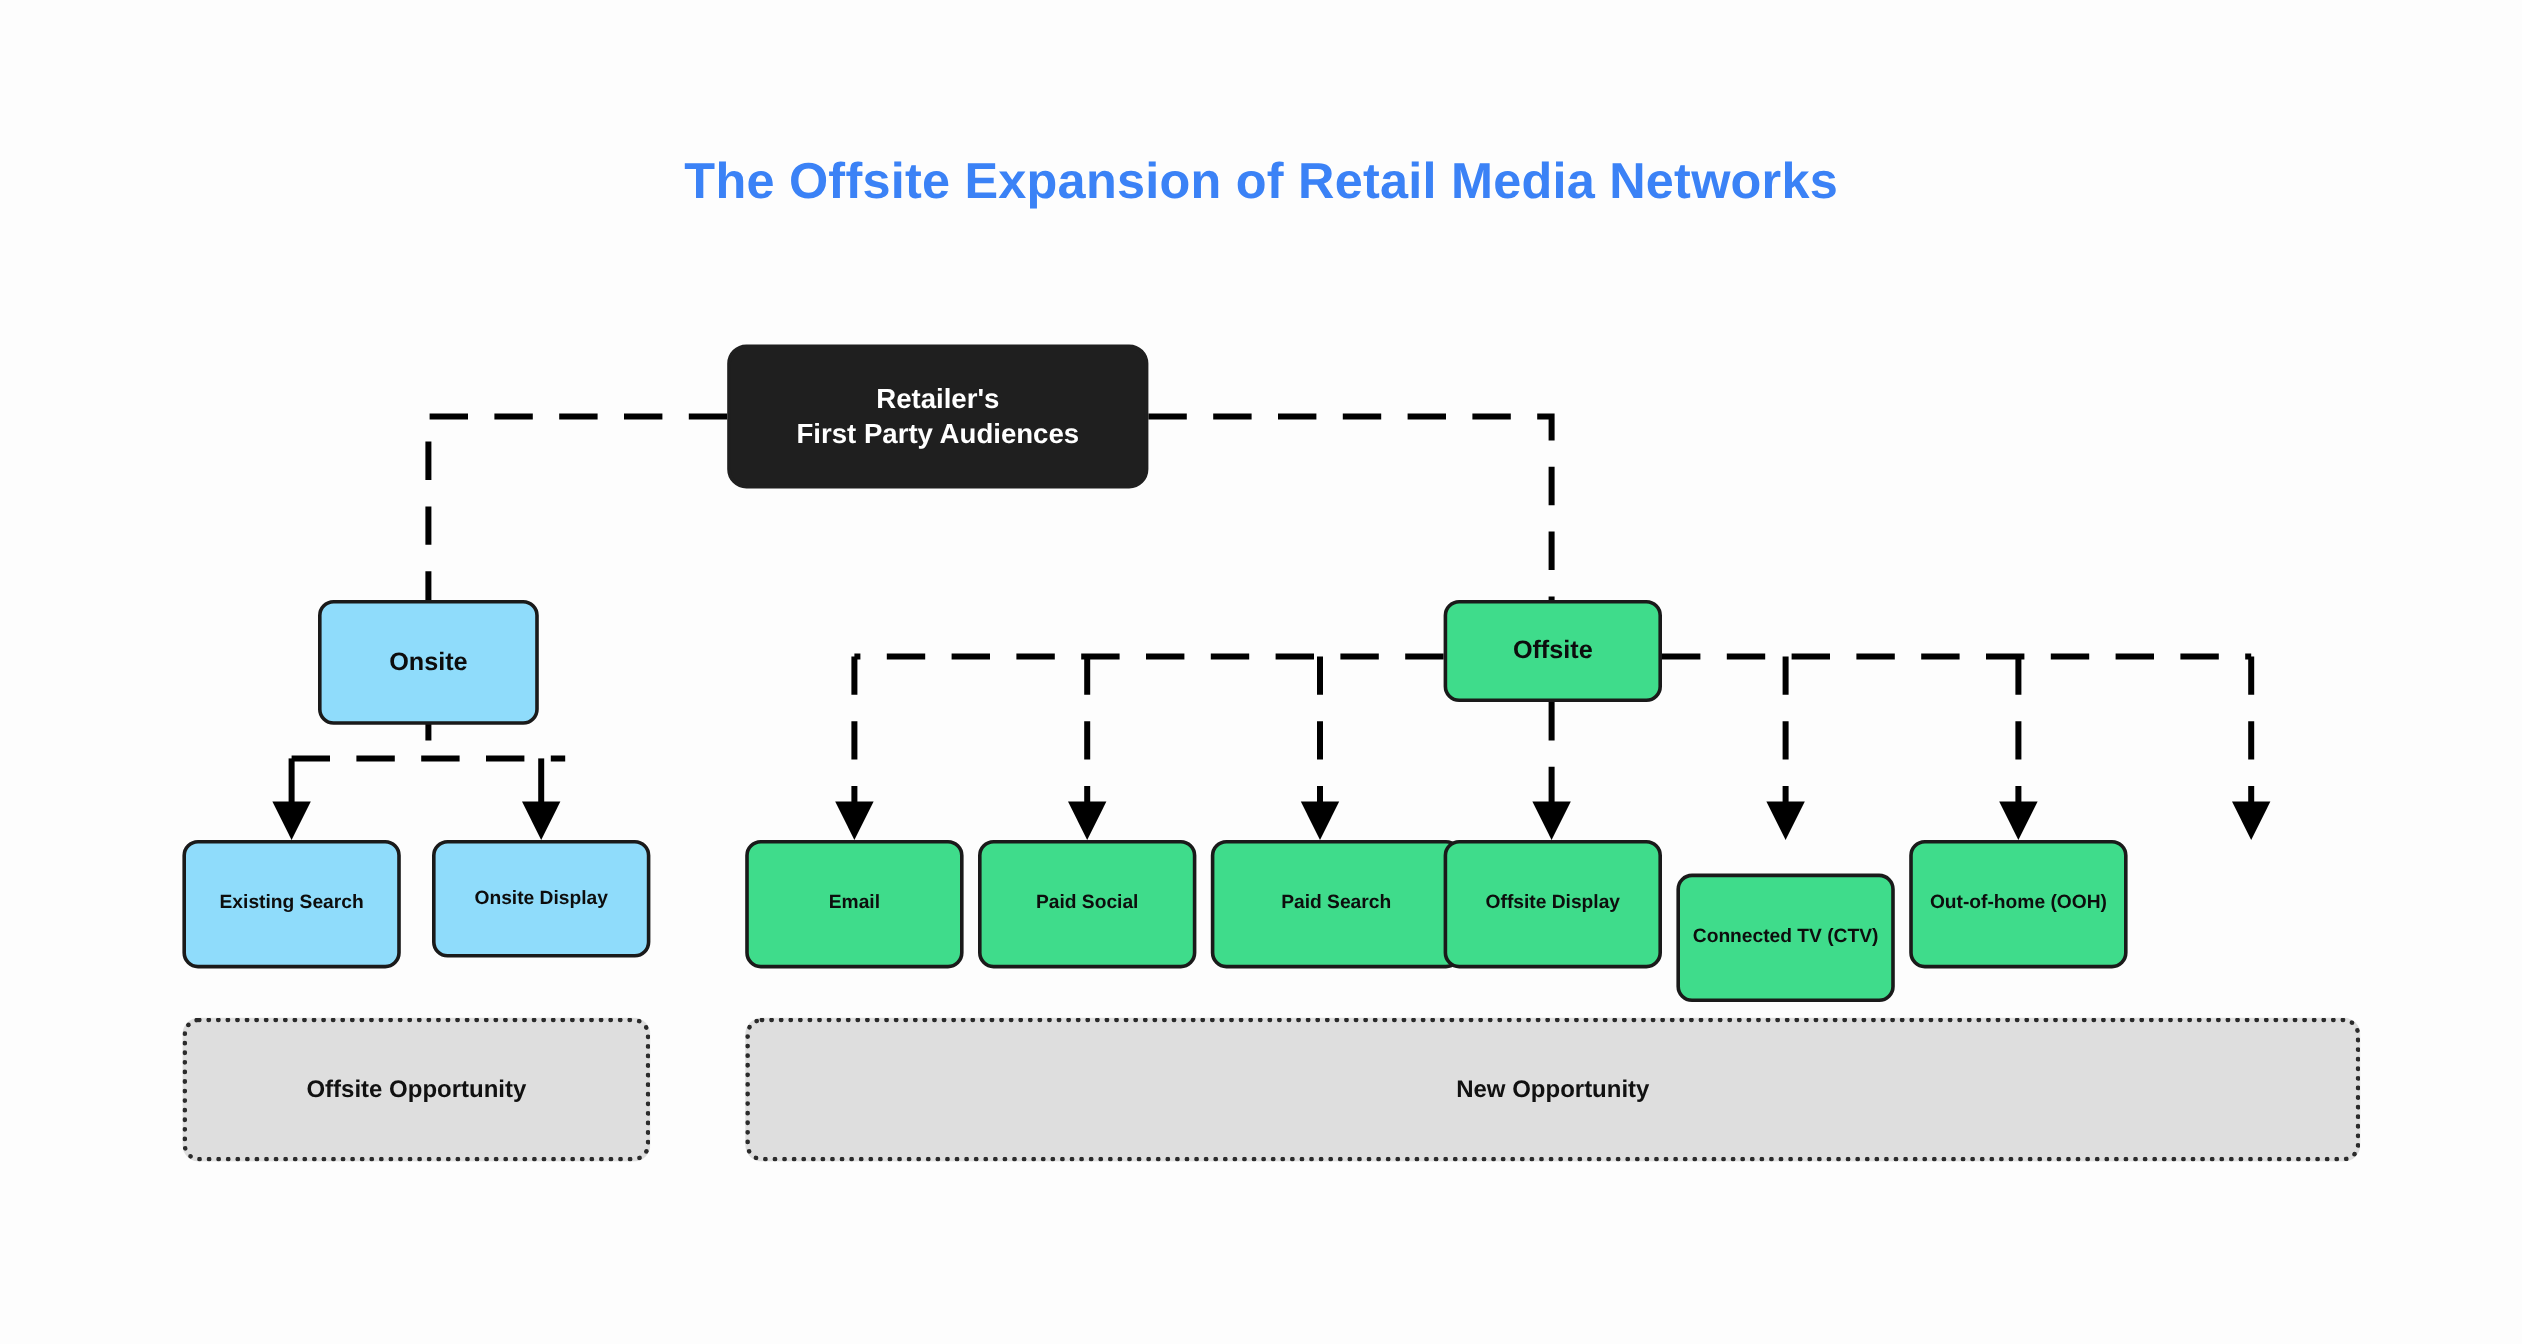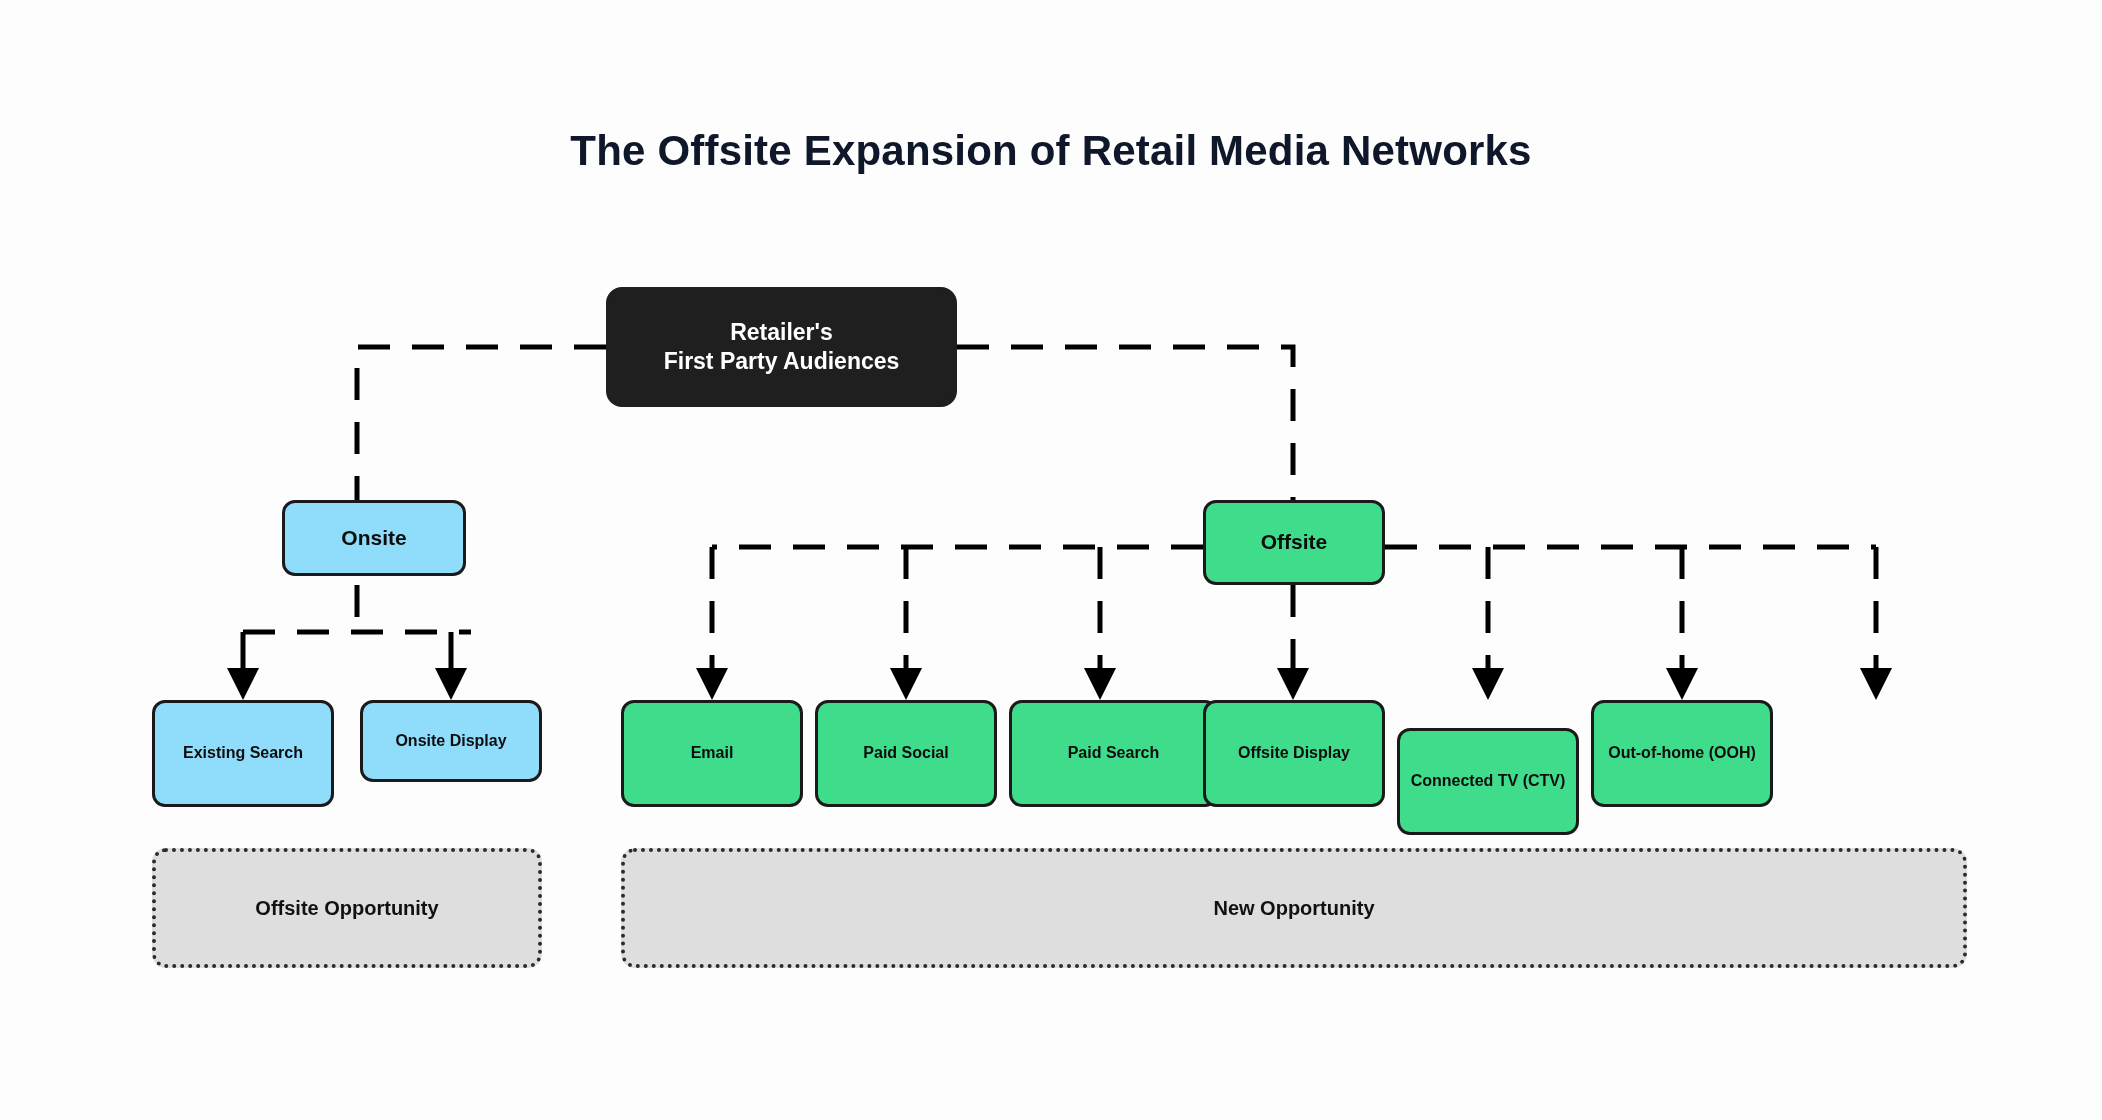--- a/index.html
+++ b/index.html
@@ -19,21 +19,21 @@
   }
   
   #title {
     position: absolute;
     left: 0;
     top: 128px;
     width: 2102px;
     text-align: center;
     font-size: 42px;
     font-weight: bold;
-    color: #0f172a;
+    color: #3b82f6;
     letter-spacing: 0.2px;
     line-height: 1.1;
   }
   
   #wires {
     position: absolute;
     left: 0;
     top: 0;
     width: 2102px;
     height: 1120px;
@@ -136,27 +136,27 @@
     <path class="wire" d="M 1682 547 L 1682 680"></path>
     <polygon class="arrowhead" points="1666,668 1698,668 1682,700"></polygon>
 
     <path class="wire" d="M 1876 547 L 1876 680"></path>
     <polygon class="arrowhead" points="1860,668 1892,668 1876,700"></polygon>
   </svg>
 
   <div class="node node-root" style="left:606px; top:287px; width:351px; height:120px;">Retailer's
 First Party Audiences</div>
 
-  <div class="node node-cat node-blue" style="left:282px; top:500px; width:184px; height:76px;">Onsite</div>
+  <div class="node node-cat node-blue" style="left:265px; top:500px; width:184px; height:104px;">Onsite</div>
 
   <div class="node node-cat node-green" style="left:1203px; top:500px; width:182px; height:85px;">Offsite</div>
 
   <div class="node node-leaf node-blue" style="left:152px; top:700px; width:182px; height:107px;">Existing Search</div>
 
-  <div class="node node-leaf node-blue" style="left:360px; top:700px; width:182px; height:82px;">Onsite Display</div>
+  <div class="node node-leaf node-blue" style="left:360px; top:700px; width:182px; height:98px;">Onsite Display</div>
 
   <div class="node node-leaf node-green" style="left:621px; top:700px; width:182px; height:107px;">Email</div>
 
   <div class="node node-leaf node-green" style="left:815px; top:700px; width:182px; height:107px;">Paid Social</div>
 
   <div class="node node-leaf node-green" style="left:1009px; top:700px; width:209px; height:107px;">Paid Search</div>
 
   <div class="node node-leaf node-green" style="left:1203px; top:700px; width:182px; height:107px;">Offsite Display</div>
 
   <div class="node node-leaf node-green" style="left:1397px; top:700px; width:182px; height:107px;margin-top:28px;">Connected TV (CTV)</div>

